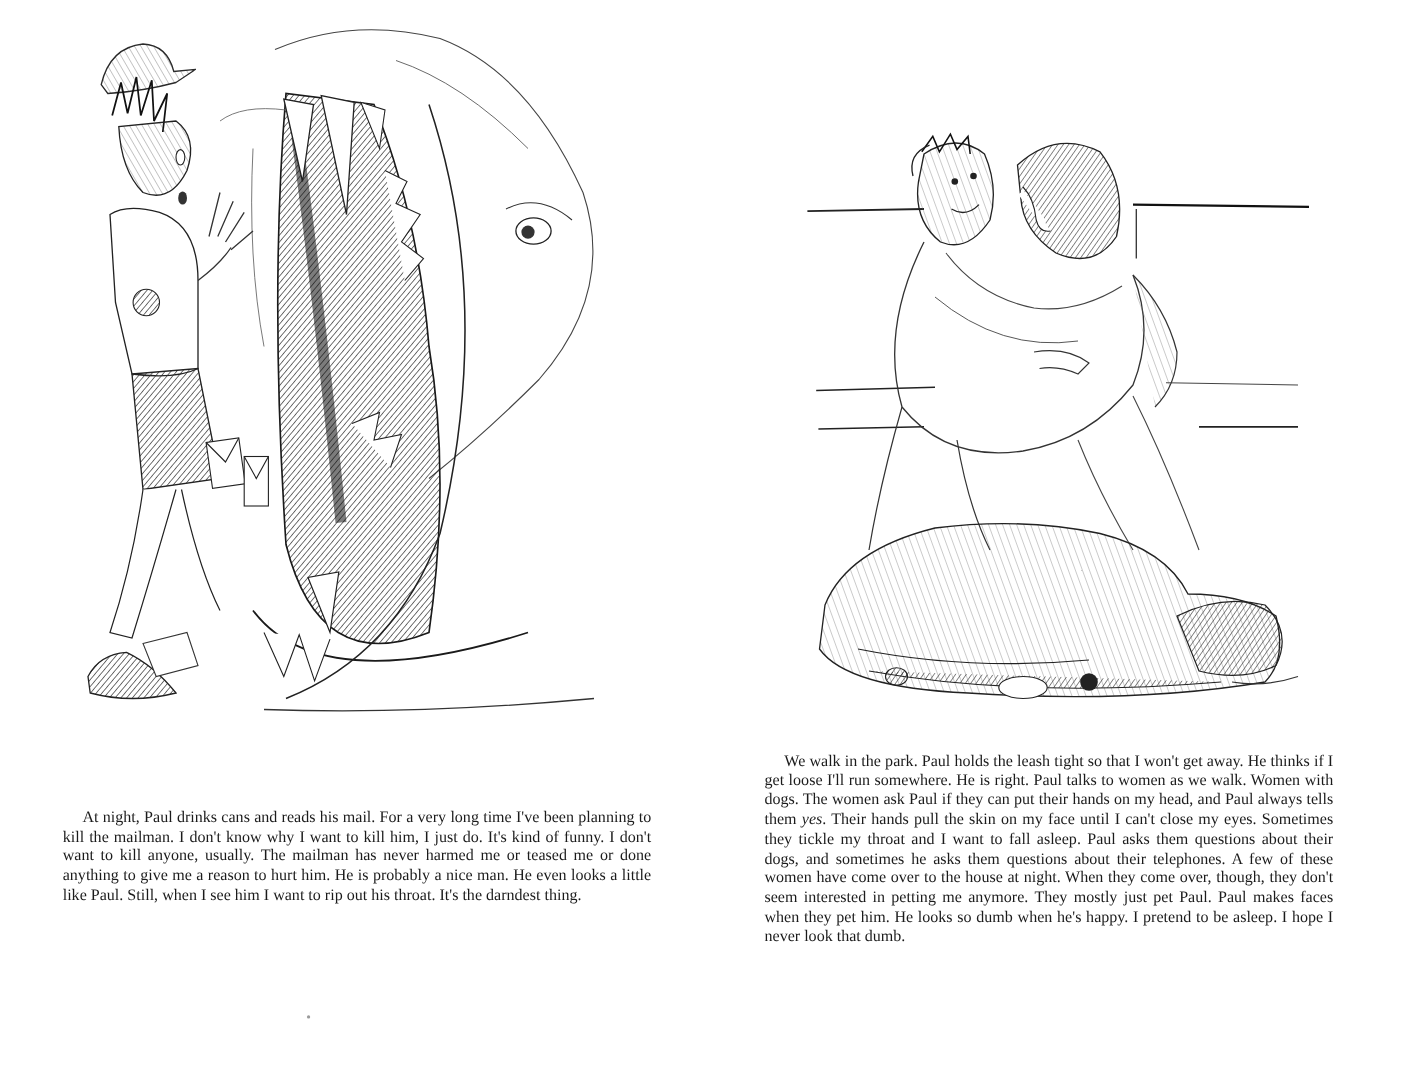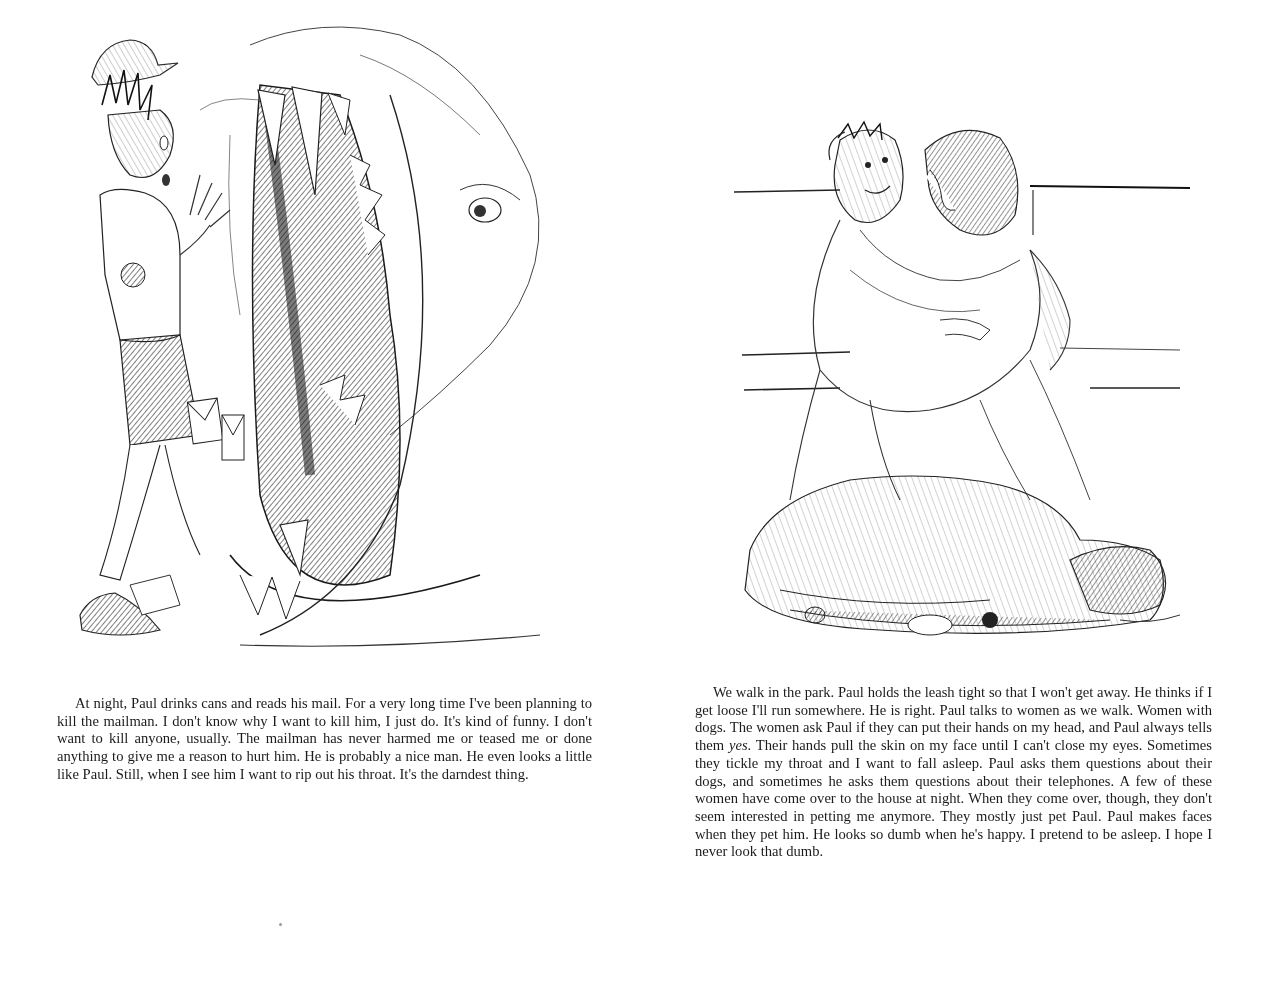--- a/index.html
+++ b/index.html
@@ -17,21 +17,21 @@
 
     .body-text {
       position: absolute;
       font-family: "Liberation Serif", "DejaVu Serif", serif;
       font-size: 14.6px;
       line-height: 17.7px;
       text-align: justify;
       color: #1b1b1b;
     }
     .body-text p { text-indent: 18px; }
-    .text-left { left: 57px; top: 695px; width: 535px; }
+    .text-left { left: 57px; top: 735px; width: 535px; }
     .text-right { left: 55px; top: 684px; width: 517px; }
     .body-text em { font-style: italic; }
 
     .dust-mark {
       position: absolute; left: 279px; top: 923px;
       width: 3px; height: 3px; border-radius: 50%; background: #9a9a9a;
     }
   </style>
 </head>
 <body>

